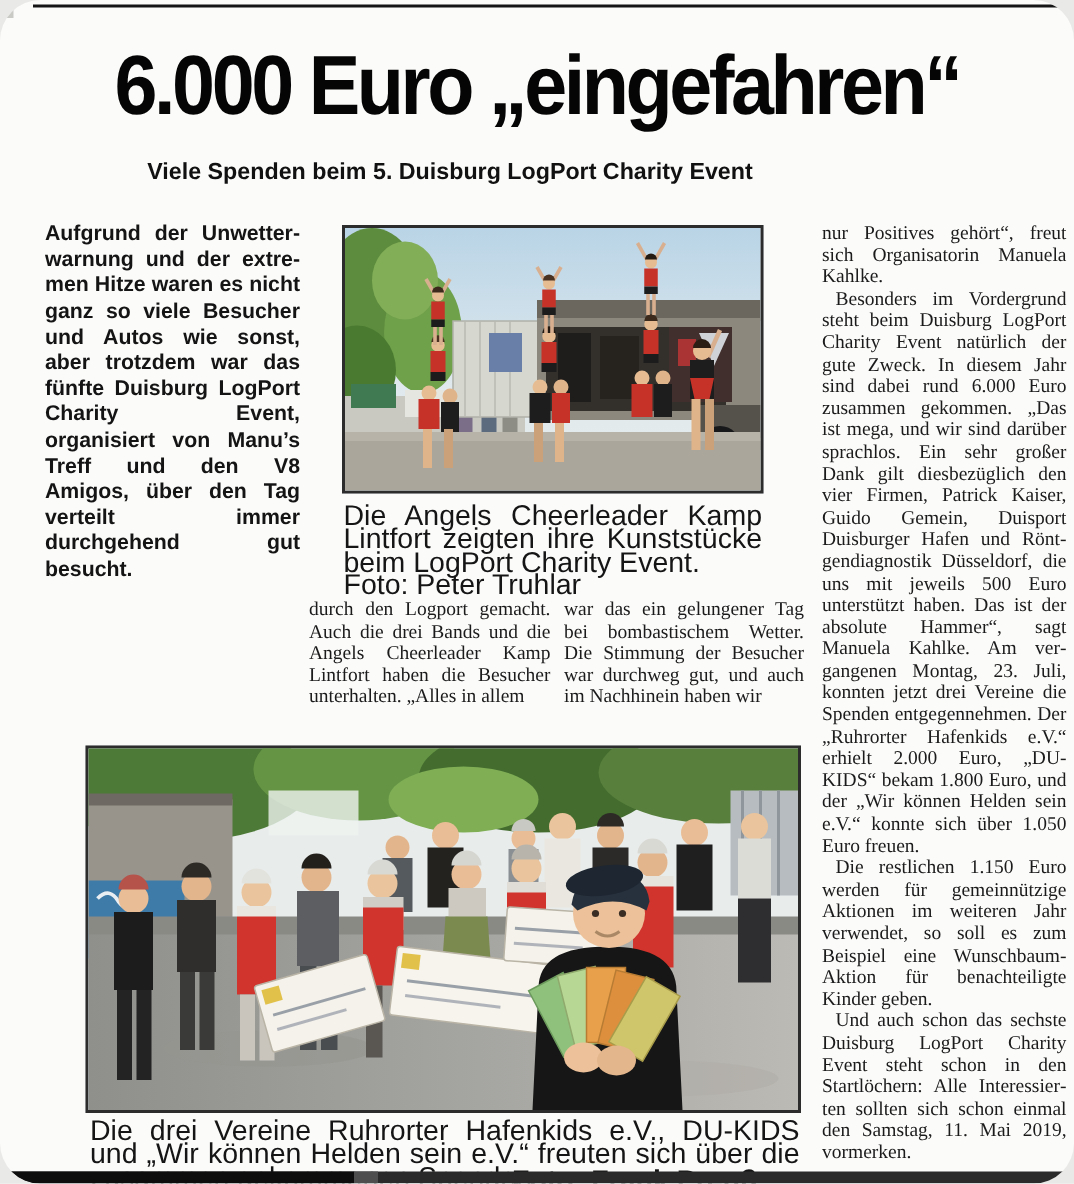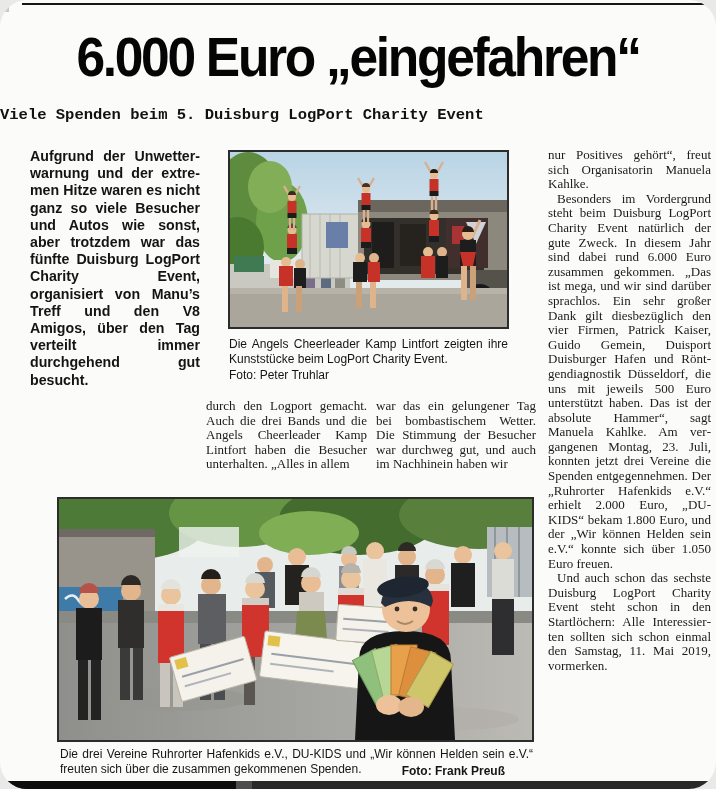--- a/index.html
+++ b/index.html
@@ -10,22 +10,22 @@
   }
   .top-rule{position:absolute;left:22px;top:3px;width:694px;height:2px;background:#151515;}
   .top-mark{position:absolute;left:0;top:6px;width:9px;height:6px;background:#c9c9c6;}
   .headline{
     position:absolute;left:0;top:24px;width:716px;text-align:center;
     font-family:"Liberation Sans", sans-serif;font-weight:700;
     font-size:56px;letter-spacing:-2.5px;color:#050505;
     transform:scaleX(0.92);transform-origin:center;white-space:nowrap;
   }
   .subheadline{
-    position:absolute;left:0;top:106px;width:600px;
-    font-family:Liberation Mono, monospace;font-weight:700;
+    position:absolute;left:0;top:106px;width:600px;text-align:center;
+    font-family:Liberation Sans, sans-serif;font-weight:700;
     font-size:15.5px;letter-spacing:0;color:#111;
   }
   .intro{
     position:absolute;left:30px;top:148px;width:170px;
     font-family:"Liberation Sans", sans-serif;font-weight:700;
     font-size:14.2px;line-height:17.2px;text-align:justify;
     hyphens:auto;color:#141414;
   }
   .bodycol{
     font-size:13px;line-height:14.6px;text-align:justify;hyphens:auto;
@@ -39,21 +39,21 @@
   .col4 p + p{text-indent:9px;}
   .photo{
     position:absolute;border:2px solid #2c2c2c;background:#cfd8dc;
     box-sizing:border-box;
   }
   .photo svg{display:block;width:100%;height:100%;}
   .photo1{left:228px;top:150px;width:281px;height:179px;}
   .photo2{left:57px;top:497px;width:477px;height:245px;}
   .caption{
     position:absolute;
-    font-family:"Liberation Sans", sans-serif;font-size:12px;
+    font-family:"Liberation Sans", sans-serif;font-size:19px;
     line-height:15.4px;color:#151515;text-align:justify;
   }
   .caption1{left:229px;top:337px;width:279px;}
   .caption1 .credit{display:block;}
   .caption2{left:60px;top:747px;width:473px;padding-bottom:2px;}
   .caption2 .credit{position:absolute;right:28px;bottom:0;font-weight:bold;}
   .bottom-bar{position:absolute;left:0;top:781px;width:716px;height:8px;background:#2a2a2a;}
   .bottom-bar .seg-dark{position:absolute;left:0;top:0;width:236px;height:8px;background:#0d0d0d;}
   .bottom-bar .seg-light{position:absolute;left:236px;top:0;width:16px;height:8px;background:#4e4e4e;}
 </style>
@@ -195,20 +195,21 @@
     <span>Die Angels Cheerleader Kamp Lintfort zeigten ihre Kunststücke beim LogPort Charity Event.</span>
     <span class="credit">Foto: Peter Truhlar</span>
   </div>
 
   <div class="bodycol col3p">war das ein gelungener Tag bei bombastischem Wetter. Die Stimmung der Besucher war durchweg gut, und auch im Nachhinein haben wir</div>
   <div class="bodycol col2p">durch den Logport gemacht. Auch die drei Bands und die Angels Cheerleader Kamp Lintfort haben die Besucher unterhalten. „Alles in allem</div>
 
   <div class="bodycol col4">
     <p>nur Positives gehört“, freut sich Organisatorin Manuela Kahlke.</p>
     <p>Besonders im Vordergrund steht beim Duisburg LogPort Charity Event natürlich der gute Zweck. In diesem Jahr sind dabei rund 6.000 Euro zusammen gekommen. „Das ist mega, und wir sind darü­ber sprachlos. Ein sehr gro­ßer Dank gilt diesbezüglich den vier Firmen, Patrick Kai­ser, Guido Gemein, Duisport Duisburger Hafen und Rönt­gendiagnostik Düsseldorf, die uns mit jeweils 500 Euro unterstützt haben. Das ist der absolute Hammer“, sagt Manuela Kahlke. Am ver­gangenen Montag, 23. Juli, konnten jetzt drei Vereine die Spenden entgegennehmen. Der „Ruhrorter Hafenkids e.V.“ erhielt 2.000 Euro, „DU-KIDS“ bekam 1.800 Euro, und der „Wir können Helden sein e.V.“ konnte sich über 1.050 Euro freuen.</p>
+    <p>Die restlichen 1.150 Euro werden für gemeinnützige Aktionen im weiteren Jahr verwendet, so soll es zum Beispiel eine Wunschbaum-Aktion für benachteiligte Kinder geben.</p>
     <p>Und auch schon das sechs­te Duisburg LogPort Charity Event steht schon in den Startlöchern: Alle Interessier­ten sollten sich schon einmal den Samstag, 11. Mai 2019, vormerken.</p>
   </div>
 
   <div class="photo photo2">
     <svg viewBox="0 0 473 241" preserveAspectRatio="none">
       <defs>
         <linearGradient id="ground2" x1="0" y1="0" x2="1" y2="0">
           <stop offset="0" stop-color="#8f8f8b"></stop>
             <stop offset="0.55" stop-color="#a5a5a1"></stop>
             <stop offset="1" stop-color="#bcbab4"></stop>

